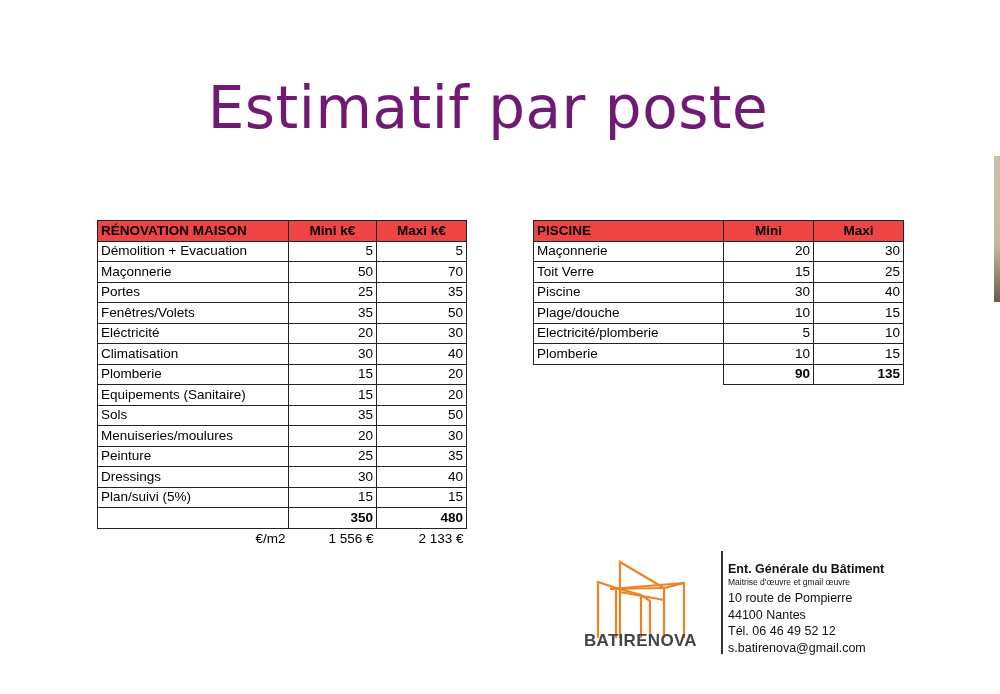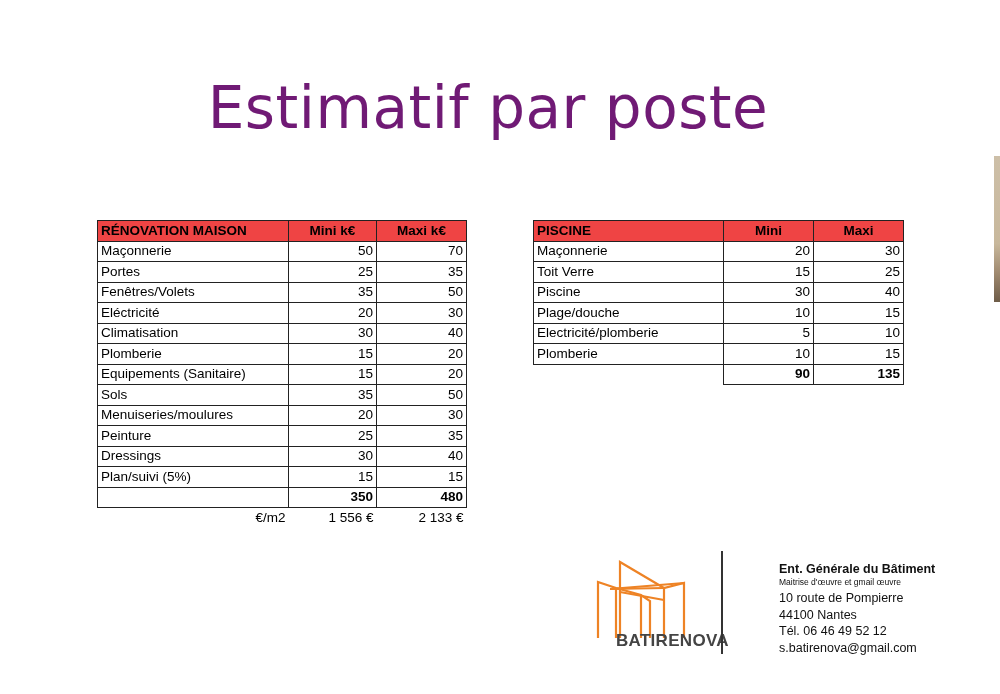--- a/index.html
+++ b/index.html
@@ -35,27 +35,27 @@
     #pisc { left: 533px; top: 220px; }
     #pisc col.c1 { width: 190px; }
     #pisc col.c2 { width: 90px; }
     #pisc col.c3 { width: 90px; }
 
     .permsq td { height: 22px; }
 
     .logo { position: absolute; left: 596px; top: 558px; width: 110px; height: 100px; }
     .logo svg { display: block; }
     .brand {
-      position: absolute; left: 616px; top: 631px; width: 112px; text-align: center;
+      position: absolute; left: 584px; top: 631px; width: 112px; text-align: center;
       font-family: "Liberation Sans", sans-serif; font-weight: bold; font-size: 17px;
       color: #444; letter-spacing: 0.3px;
     }
     .divider { position: absolute; left: 721px; top: 551px; width: 1.5px; height: 103px; background: #333; }
 
-    .contact { position: absolute; left: 779px; top: 561px; font-family: "Liberation Sans", sans-serif; color: #111; }
+    .contact { position: absolute; left: 728px; top: 561px; font-family: "Liberation Sans", sans-serif; color: #111; }
     .contact .company { font-weight: bold; font-size: 12.5px; line-height: 16px; }
     .contact .sub { font-size: 8.5px; line-height: 11px; margin-bottom: 2px; }
     .contact .line { font-size: 12.5px; line-height: 16.5px; }
 
     .edge-photo {
       position: absolute; left: 994px; top: 156px; width: 6px; height: 146px;
       background: linear-gradient(to bottom, #cdbfa8 0%, #c8b89c 60%, #a08a70 80%, #6e5c48 100%);
     }
   </style>
 </head>
@@ -70,20 +70,25 @@
       <col class="c3">
     </colgroup>
   <thead>
     <tr>
       <th class="lbl">RÉNOVATION MAISON</th>
       <th>Mini k€</th>
       <th>Maxi k€</th>
     </tr>
   </thead>
   <tbody>
+    <tr>
+        <td>Démolition + Evacuation</td>
+        <td class="num">5</td>
+        <td class="num">5</td>
+      </tr>
     <tr>
         <td>Maçonnerie</td>
         <td class="num">50</td>
         <td class="num">70</td>
       </tr>
     <tr>
         <td>Portes</td>
         <td class="num">25</td>
         <td class="num">35</td>
       </tr>

